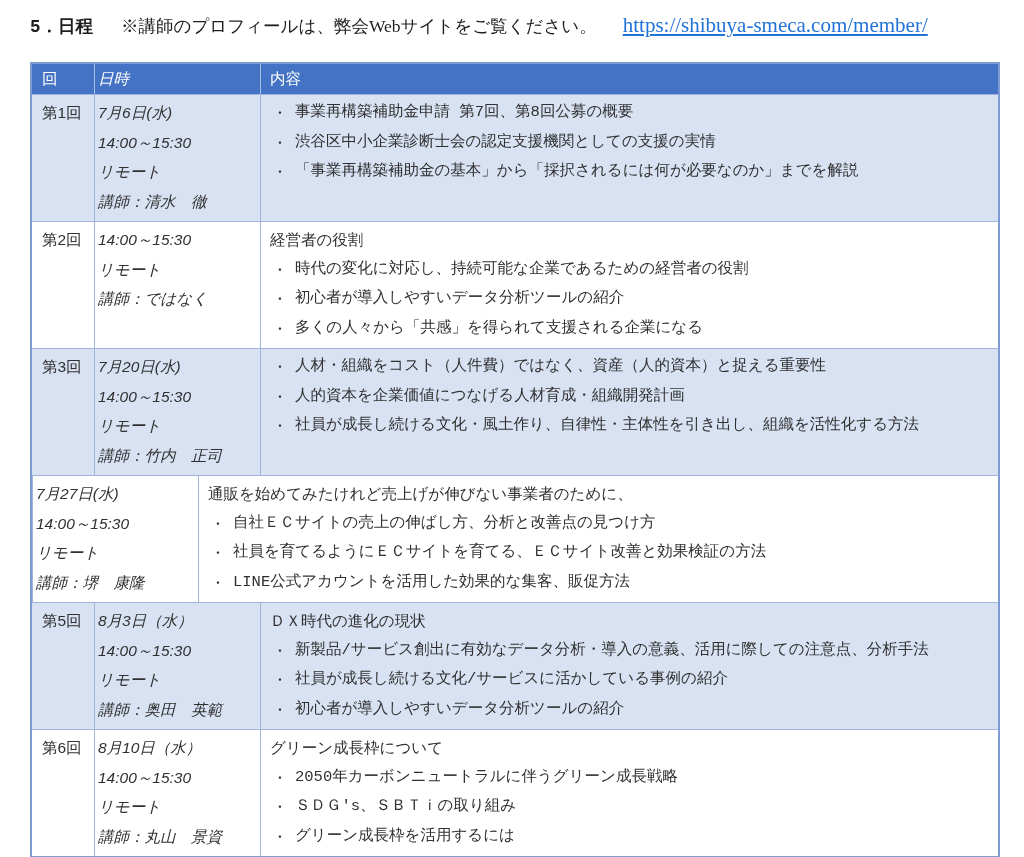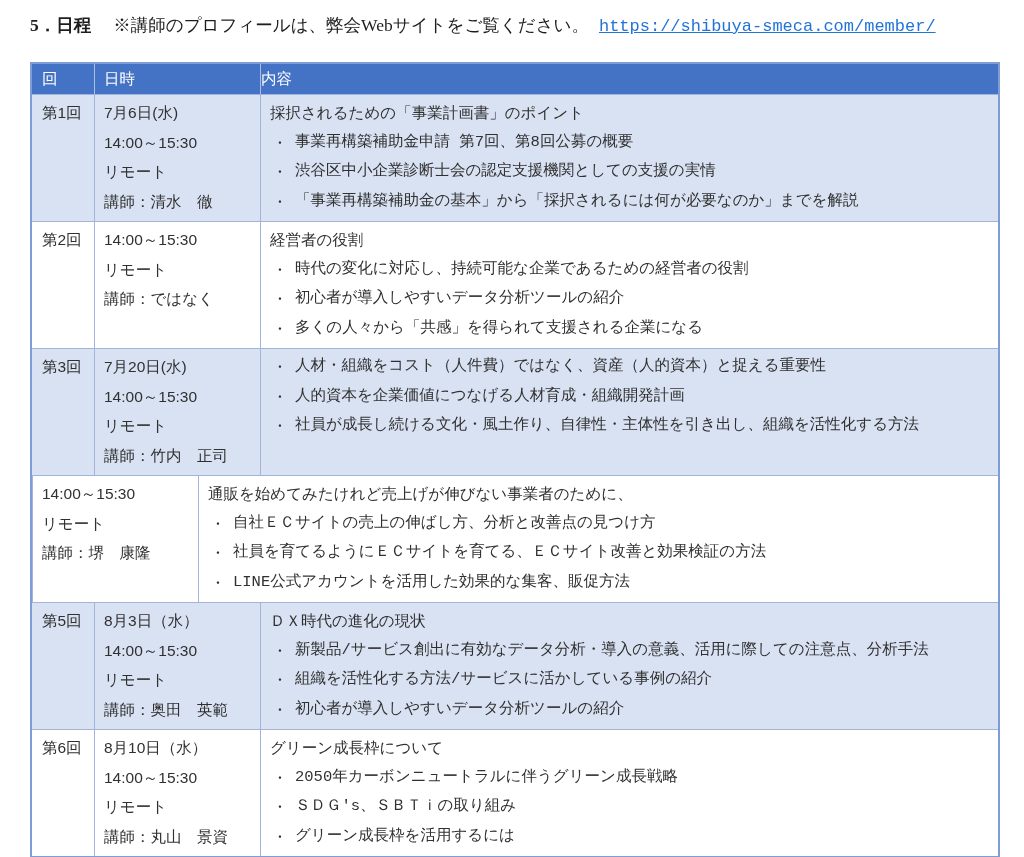--- a/index.html
+++ b/index.html
@@ -8,27 +8,27 @@
     font-family:"Liberation Sans","DejaVu Sans",sans-serif;
     color:var(--text,#303030);
     -webkit-font-smoothing:antialiased;
   }
   
   .heading{
     position:absolute;left:30px;top:13px;
     font-family:"Liberation Serif","DejaVu Serif",serif;
     font-size:17.5px;color:#1d1d1d;white-space:nowrap;
   }
-  .heading .num{font-weight:bold;margin-right:22px;}
-  .heading .note{font-weight:normal;margin-right:10px;text-align:center;}
+  .heading .num{font-weight:bold;margin-right:28px;font-family:Liberation Mono, monospace;}
+  .heading .note{font-weight:normal;margin-right:26px;text-align:center;}
   .heading a{
     color:var(--link-color,#2273D8);
     text-decoration:underline;
-    font-family:Liberation Mono, monospace;
-    font-size:17px;
+    font-family:Liberation Serif, serif;
+    font-size:21px;
   }
   
   .tbl{
     position:absolute;left:30px;top:62px;width:970px;
     border:2px solid var(--outer-border,#7F9CD4);
     box-sizing:border-box;
     font-size:15.5px;
   }
   .thead{
     display:flex;height:30px;line-height:30px;
@@ -38,56 +38,55 @@
   .thead .cell{border-left:1px solid rgba(255,255,255,.55);}
   .thead .cell:first-child{border-left:none;}
   .row{
     display:flex;height:126px;
     border-top:1px solid var(--border,#A0B4DC);
     background:var(--row-bg,#ffffff);
   }
   .row:nth-child(odd){background:var(--row-alt-bg,#D9E2F3);}
   .cell{box-sizing:border-box;overflow:hidden;}
   .col-session{width:62px;flex:none;padding-left:10px;}
-  .col-datetime{width:166px;flex:none;border-left:1px solid var(--border,#A0B4DC);padding-left:9px;}
+  .col-datetime{width:166px;flex:none;border-left:1px solid var(--border,#A0B4DC);padding-left:3px;font-style:italic;}
   .col-content{flex:1;border-left:1px solid var(--border,#A0B4DC);}
   .row .cell{padding-top:3px;}
   .line{height:29.5px;line-height:29.5px;white-space:nowrap;}
   .col-session .line{height:29.5px;line-height:29.5px;}
   .title{padding-left:9px;}
   .bullet{display:flex;}
   .bullet .dot{flex:none;width:34px;padding-left:11px;box-sizing:border-box;}
   .bullet .btxt{flex:1;font-family:Liberation Mono, monospace;}
 </style>
 </head>
 <body>
 
 <div class="heading">
   <span class="num">5．日程</span><span class="note">※講師のプロフィールは、弊会Webサイトをご覧ください。</span><a href="#">https://shibuya-smeca.com/member/</a>
 </div>
 
 <div class="tbl">
   <div class="thead">
     <div class="cell col-session" style="padding-left:10px;">回</div>
     <div class="cell col-datetime">日時</div>
-    <div class="cell col-content" style="">内容</div>
+    <div class="cell col-content" style="padding-left:9px;">内容</div>
   </div>
   <div>
       <div class="row">
     <div class="cell col-session">
           <div class="line">第1回</div>
         </div>
     <div class="cell col-datetime">
           <div class="line">7月6日(水)</div>
           <div class="line">14:00～15:30</div>
           <div class="line">リモート</div>
           <div class="line">講師：清水　徹</div>
         </div>
     <div class="cell col-content">
-          <div class="line title">採択されるための「事業計画書」のポイント</div>
           <div class="line bullet">
             <span class="dot">・</span>
             <span class="btxt">事業再構築補助金申請 第7回、第8回公募の概要</span>
           </div>
           <div class="line bullet">
             <span class="dot">・</span>
             <span class="btxt">渋谷区中小企業診断士会の認定支援機関としての支援の実情</span>
           </div>
           <div class="line bullet">
             <span class="dot">・</span>
@@ -140,20 +139,21 @@
             <span class="btxt">人的資本を企業価値につなげる人材育成・組織開発計画</span>
           </div>
           <div class="line bullet">
             <span class="dot">・</span>
             <span class="btxt">社員が成長し続ける文化・風土作り、自律性・主体性を引き出し、組織を活性化する方法</span>
           </div>
         </div>
   </div>
       <div class="row">
     <div class="cell col-datetime">
+          <div class="line">7月27日(水)</div>
           <div class="line">14:00～15:30</div>
           <div class="line">リモート</div>
           <div class="line">講師：堺　康隆</div>
         </div>
     <div class="cell col-content">
           <div class="line title">通販を始めてみたけれど売上げが伸びない事業者のために、</div>
           <div class="line bullet">
             <span class="dot">・</span>
             <span class="btxt">自社ＥＣサイトの売上の伸ばし方、分析と改善点の見つけ方</span>
           </div>
@@ -178,21 +178,21 @@
           <div class="line">講師：奥田　英範</div>
         </div>
     <div class="cell col-content">
           <div class="line title">ＤＸ時代の進化の現状</div>
           <div class="line bullet">
             <span class="dot">・</span>
             <span class="btxt">新製品/サービス創出に有効なデータ分析・導入の意義、活用に際しての注意点、分析手法</span>
           </div>
           <div class="line bullet">
             <span class="dot">・</span>
-            <span class="btxt">組織を活性化する方法/サービスに活かしている事例の紹介</span>
+            <span class="btxt">社員が成長し続ける文化/サービスに活かしている事例の紹介</span>
           </div>
           <div class="line bullet">
             <span class="dot">・</span>
             <span class="btxt">初心者が導入しやすいデータ分析ツールの紹介</span>
           </div>
         </div>
   </div>
       <div class="row">
     <div class="cell col-session">
           <div class="line">第6回</div>

